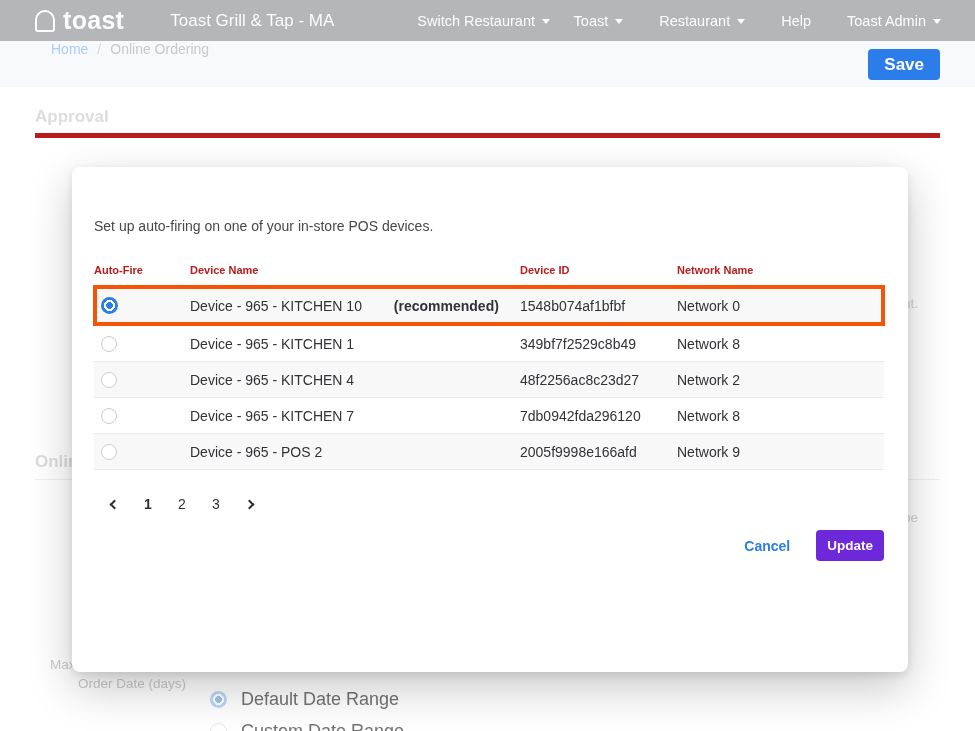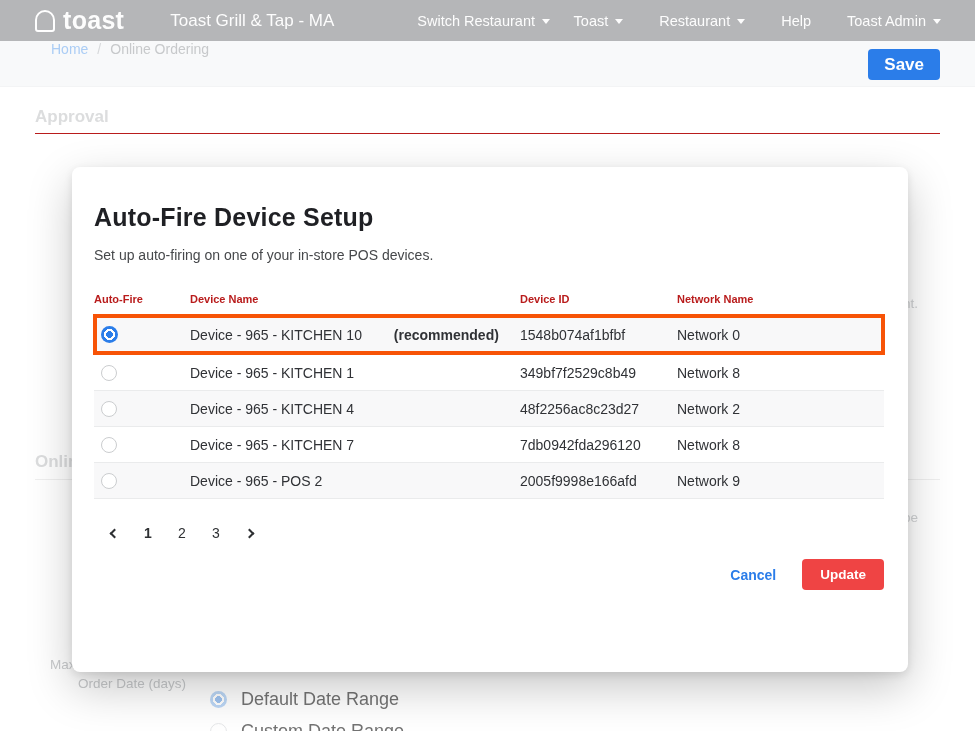--- a/index.html
+++ b/index.html
@@ -32,21 +32,21 @@
   .crumb-current { color:#c7c9cb; }
   .save-btn {
     position:absolute; right:35px; top:8px; height:31px; padding:0 16px;
     background:#2b7de9; color:#fff; border:none; border-radius:4px;
     font-weight:bold; font-size:17px; font-family:inherit; cursor:pointer;
   }
 
   
   .section-head {
     margin:20px 35px 0; font-size:17px; font-weight:bold; color:#dcddde;
-    padding-bottom:7px; border-bottom:1px solid #b91c1c; line-height:19px;
+    padding-bottom:7px; border-bottom:5px solid #b91c1c; line-height:19px;
   }
   .frag { position:absolute; color:#cfd1d3; font-size:13.5px; }
   .frag-online {
     position:absolute; left:35px; top:452px; width:905px;
     font-size:17px; font-weight:bold; color:#dcddde;
     padding-bottom:8px; border-bottom:1px solid #efefef; line-height:19px;
   }
   .bg-radio-row { position:absolute; display:flex; align-items:center; gap:14px; color:#737373; font-size:18px; }
   .bg-radio-on  { width:17px; height:17px; border-radius:50%;
     background:radial-gradient(circle,#9fc4f1 0 3.4px,#fff 3.4px 5.4px,#bcd7f6 5.4px); }
@@ -80,21 +80,21 @@
   .page-num { width:12px; text-align:center; cursor:pointer; }
   .page-num.current { font-weight:bold; }
   .chev-btn { width:14px; height:14px; display:flex; align-items:center; justify-content:center; cursor:pointer; }
   .chev { width:7px; height:7px; border-left:2px solid #2e3033; border-bottom:2px solid #2e3033; }
   .chev.left  { transform:rotate(45deg); margin-left:3px; }
   .chev.right { transform:rotate(-135deg); margin-right:3px; }
 
   .modal-footer { display:flex; justify-content:flex-end; align-items:center; gap:26px; margin-top:18px; padding-right:2px; }
   .cancel-btn { background:none; border:none; color:#2b7de9; font-weight:bold; font-size:14px; font-family:inherit; cursor:pointer; }
   .update-btn {
-    height:31px; padding:0 18px; background:#ef4444; color:#fff; border:none; border-radius:4px;
+    height:31px; padding:0 11px; background:#6d28d9; color:#fff; border:none; border-radius:4px;
     font-weight:bold; font-size:13.5px; font-family:inherit; cursor:pointer;
   }
 </style>
 </head>
 <body>
 
 <div class="page">
 
   <div class="navbar">
     <div class="logo">
@@ -141,21 +141,20 @@
   <div class="bg-radio-row" style="left:210px; top:689px;">
     <span class="bg-radio-on"></span>
     <span>Default Date Range</span>
   </div>
   <div class="bg-radio-row" style="left:210px; top:721px;">
     <span class="bg-radio-off"></span>
     <span>Custom Date Range</span>
   </div>
 
   <div class="modal">
-    <div class="modal-title">Auto-Fire Device Setup</div>
     <div class="modal-sub">Set up auto-firing on one of your in-store POS devices.</div>
 
     <div class="table">
       <div class="trow head">
         <span>Auto-Fire</span>
         <span>Device Name</span>
         <span>Device ID</span>
         <span>Network Name</span>
       </div>
 

